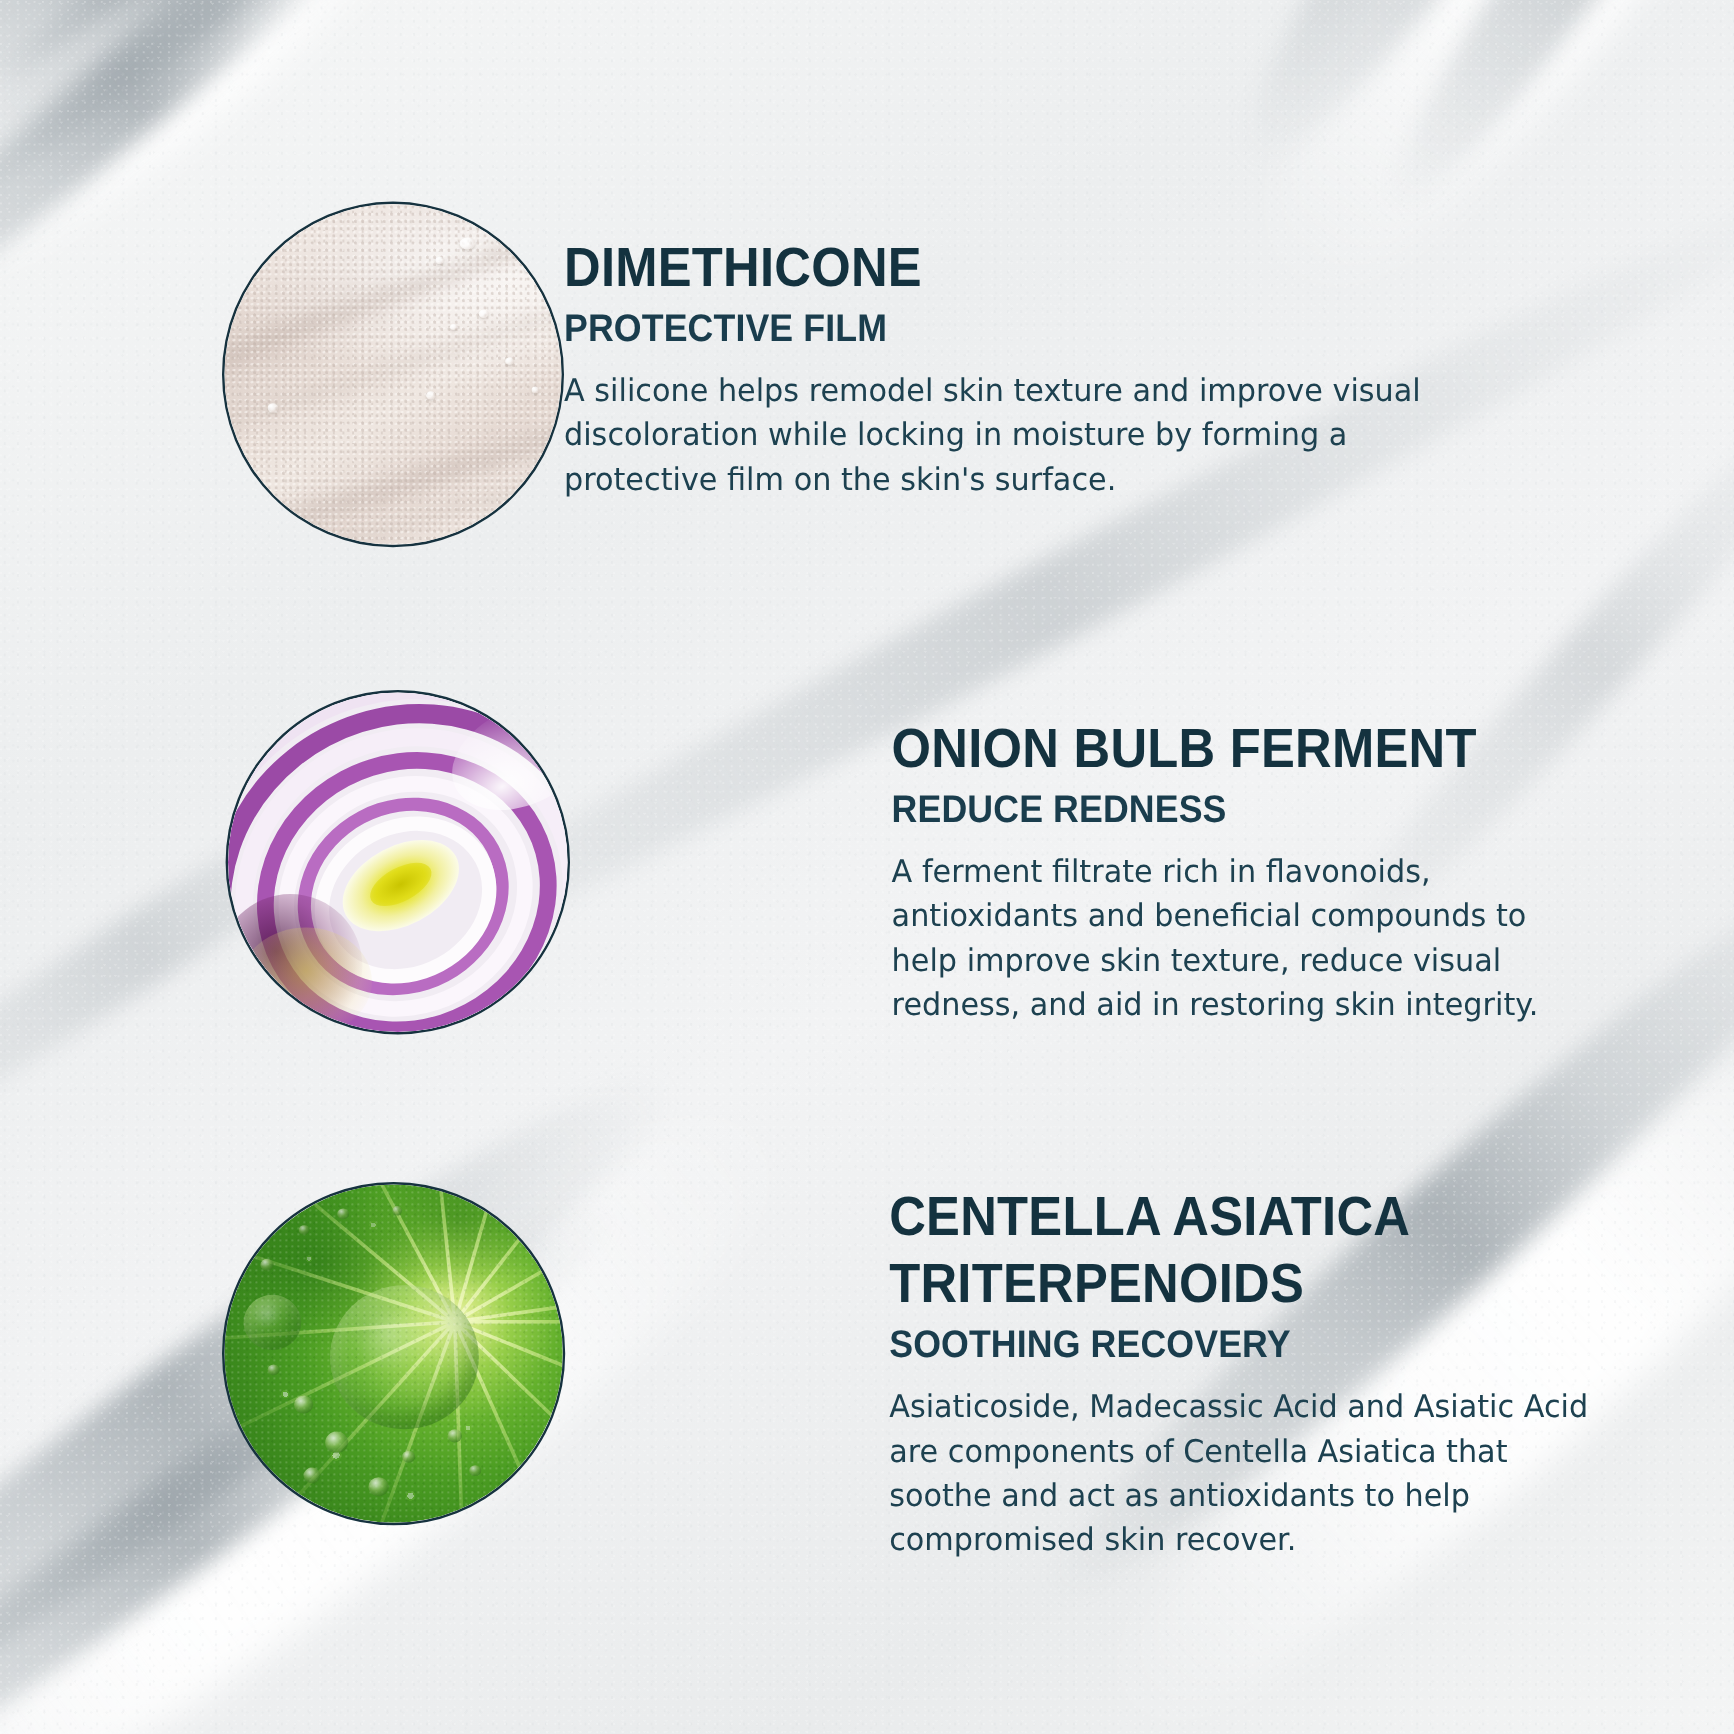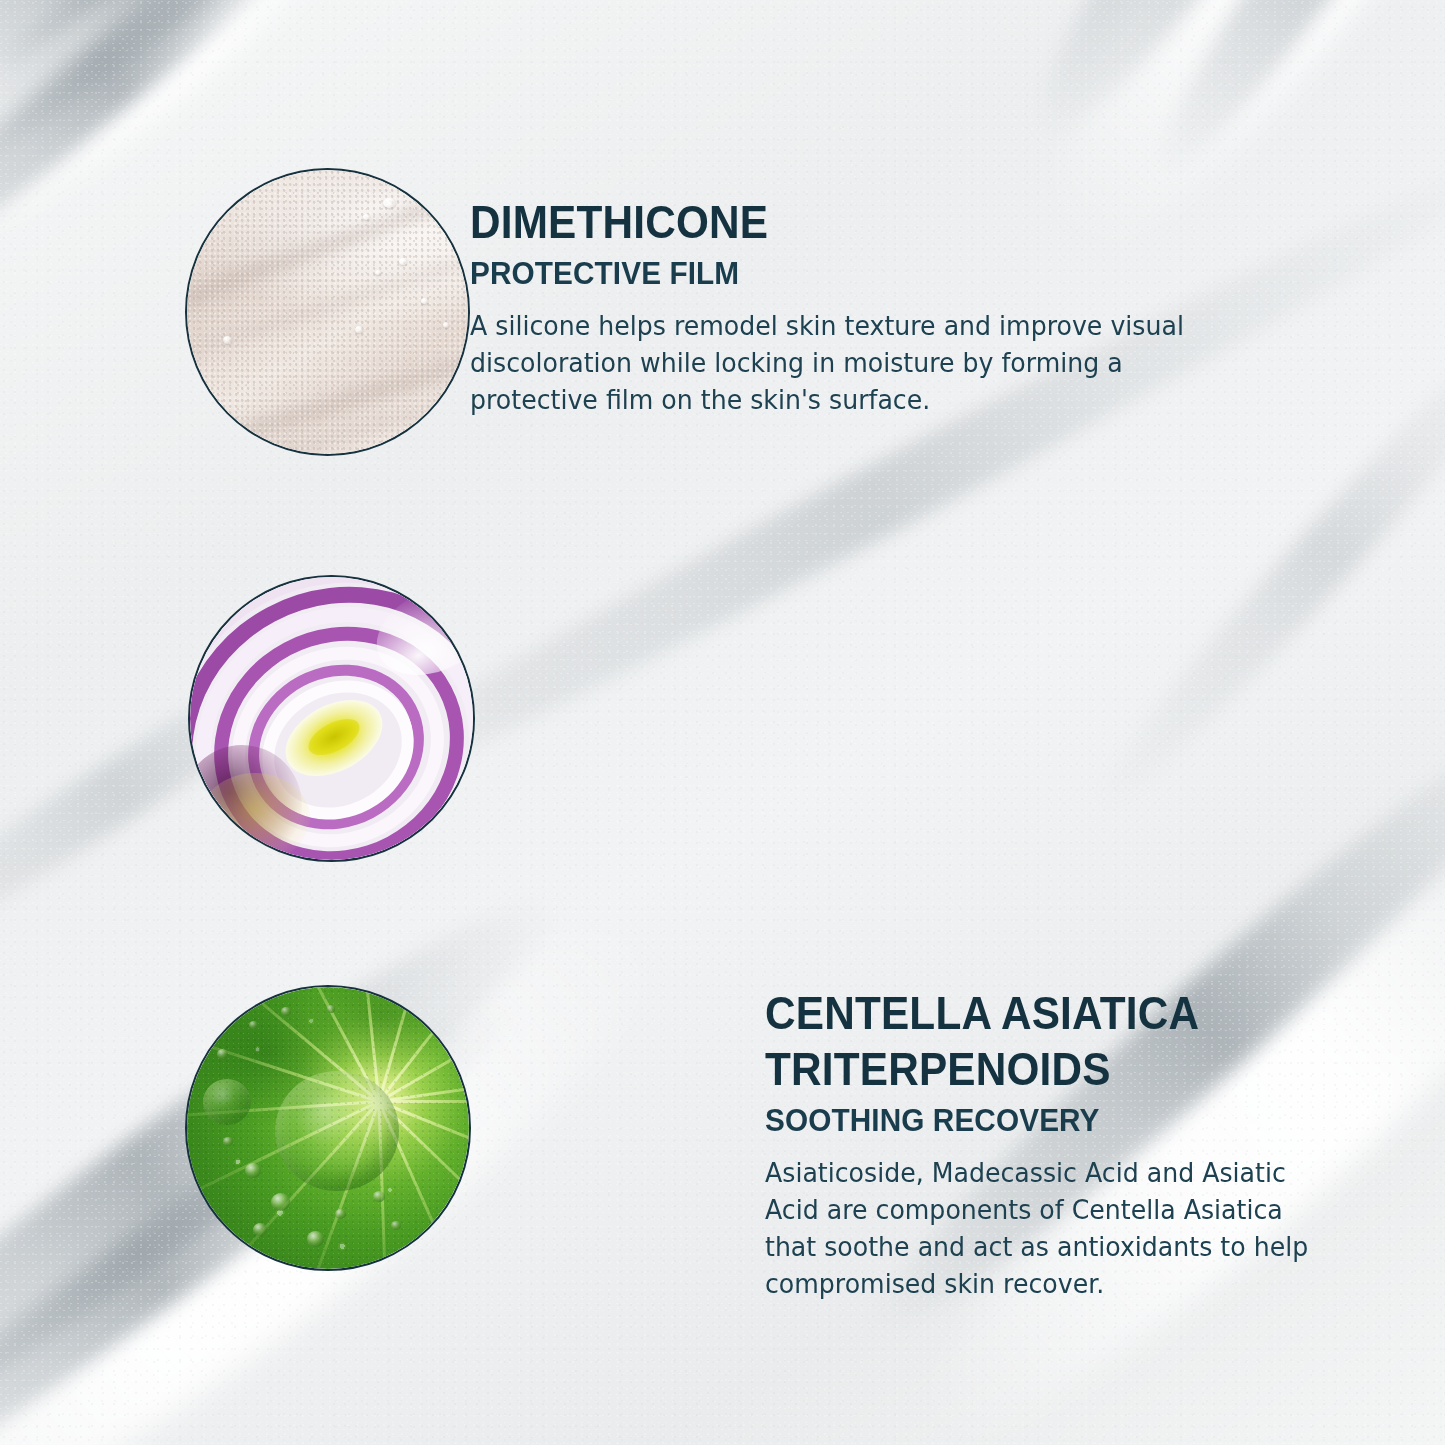--- a/index.html
+++ b/index.html
@@ -330,23 +330,28 @@
         <div style="position:absolute; left:10px; top:196px; width:110px; height:90px;
              background: radial-gradient(ellipse at 50% 40%, rgba(210,190,60,.55) 0%, rgba(230,215,120,.2) 55%, rgba(230,215,120,0) 80%);
              border-radius:50%;"></div>
 
         <div style="position:absolute; left:184px; top:14px; width:120px; height:80px;
              background: radial-gradient(ellipse at 30% 70%, rgba(255,255,255,.95) 0%, rgba(255,255,255,.35) 45%, rgba(255,255,255,0) 75%);
              transform: rotate(-24deg); border-radius:50%;"></div>
       </div>
     </div>
 
+    <div class="text-col" style="margin-left:268px; padding-top:20px;">
+      <h2 class="heading">ONION BULB FERMENT</h2>
+      <div class="subheading">REDUCE REDNESS</div>
+      <p class="body">A ferment filtrate rich in flavonoids, antioxidants and beneficial compounds to help improve skin texture, reduce visual redness, and aid in restoring skin integrity.</p>
+    </div>
   </div>
 
-  <div class="row" style="left:185px; top:985px; width:1160px;gap:24px;">
+  <div class="row" style="left:185px; top:985px; width:1160px;">
 
     <div class="circle-wrap" style="width:286px; height:286px;">
       <div class="circle-img img-leaf">
         <div class="leaf-darkpatch" style="left:-10px; top:-10px; width:180px; height:150px;"></div>
         <div class="leaf-darkpatch" style="left:120px; top:-30px; width:150px; height:120px; opacity:.7;"></div>
 
         <div class="leaf-ray" style="transform: rotate(0deg);"></div>
         <div class="leaf-ray" style="transform: rotate(22deg);"></div>
         <div class="leaf-ray" style="transform: rotate(44deg);"></div>
         <div class="leaf-ray" style="transform: rotate(66deg);"></div>

